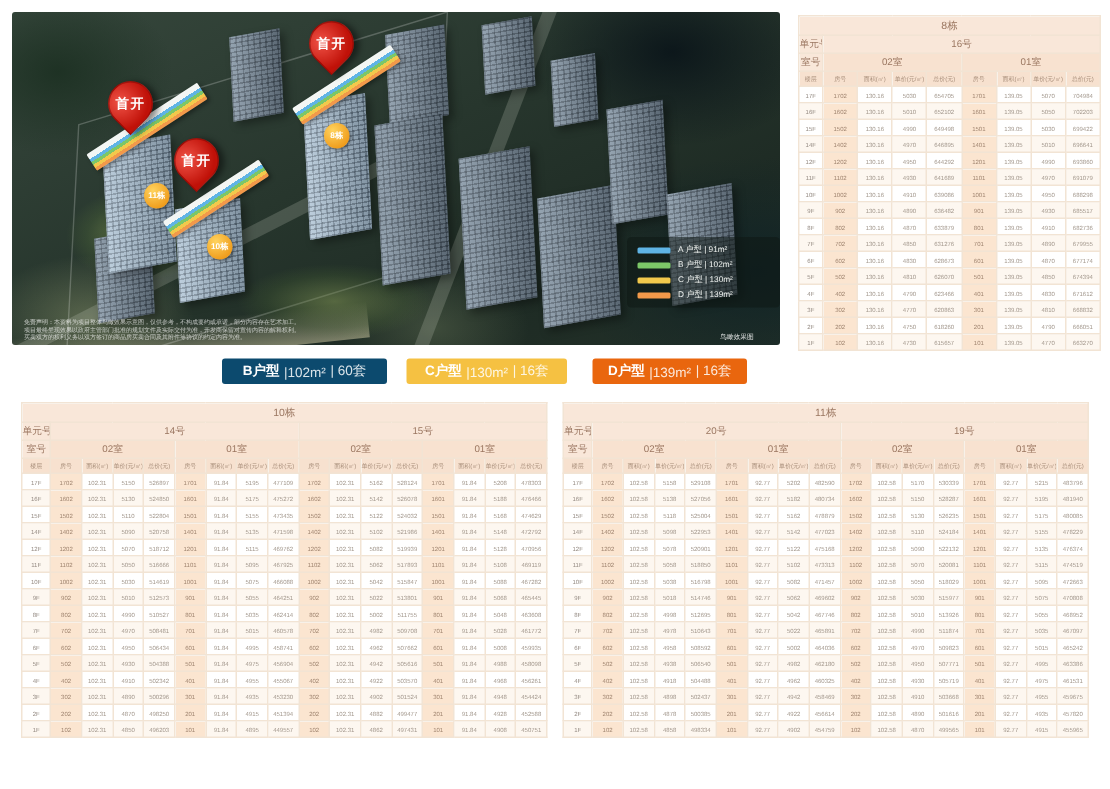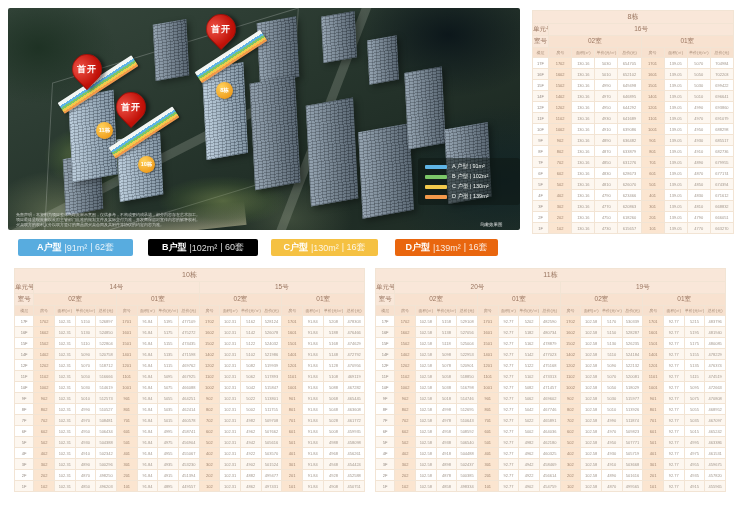--- a/index.html
+++ b/index.html
@@ -148,26 +148,21 @@
     </div>
 
     <div class="disclaimer">
       <div>免责声明：本资料为项目整体鸟瞰效果示意图，仅供参考，不构成要约或承诺，部分内容存在艺术加工。</div>
       <div>项目最终呈现效果以政府主管部门批准的规划文件及实际交付为准，开发商保留对宣传内容的解释权利。</div>
       <div>买卖双方的权利义务以双方签订的商品房买卖合同及其附件等协议的约定内容为准。</div>
     </div>
     <div class="caption">鸟瞰效果图</div>
   </div>
 
-  <div class="chip chip-a" style="background: rgb(88, 172, 223);">
-    <span>A户型</span>
-    <span class="sep">|91m²</span>
-    <span class="sep">| 62套</span>
-  </div>
-  <div class="chip chip-b" style="background: #000000;">
+  <div class="chip chip-b" style="background: #0c4a6e;">
     <span>B户型</span>
     <span class="sep">|102m²</span>
     <span class="sep">| 60套</span>
   </div>
   <div class="chip chip-c" style="background: rgb(245, 193, 66);">
     <span>C户型</span>
     <span class="sep">|130m²</span>
     <span class="sep">| 16套</span>
   </div>
   <div class="chip chip-d" style="background: rgb(233, 102, 14);">

